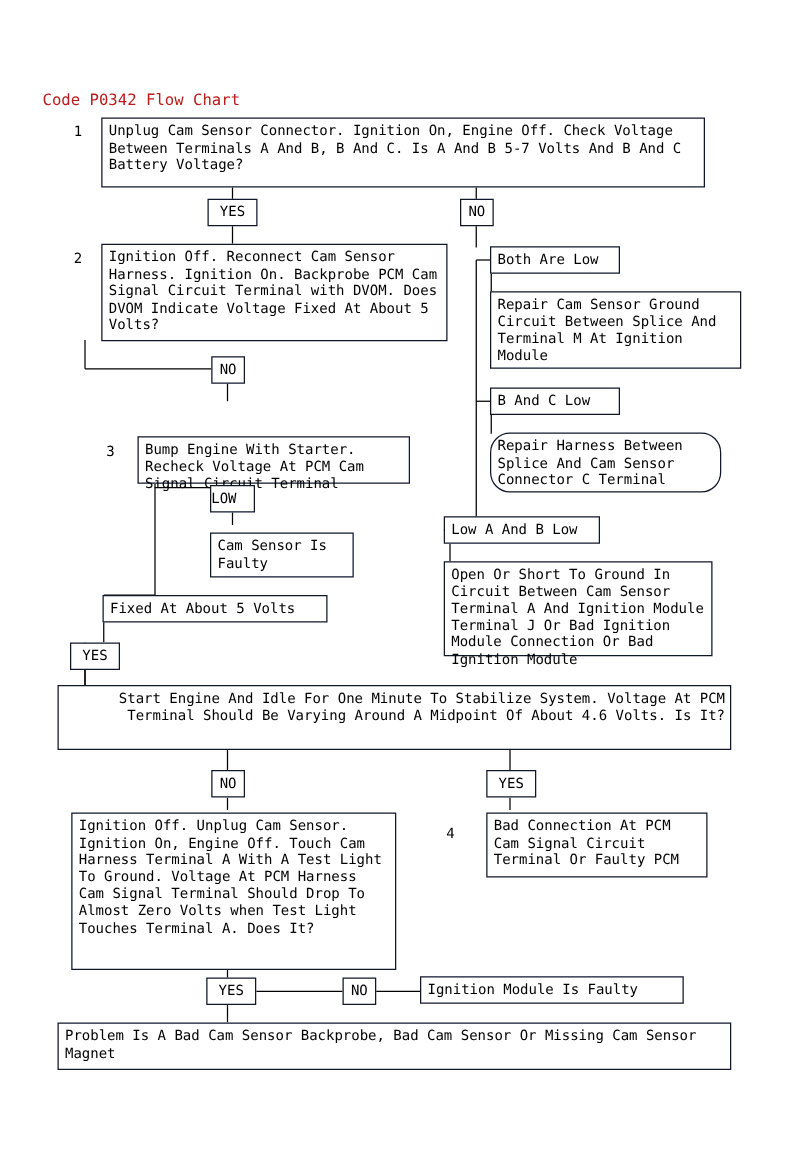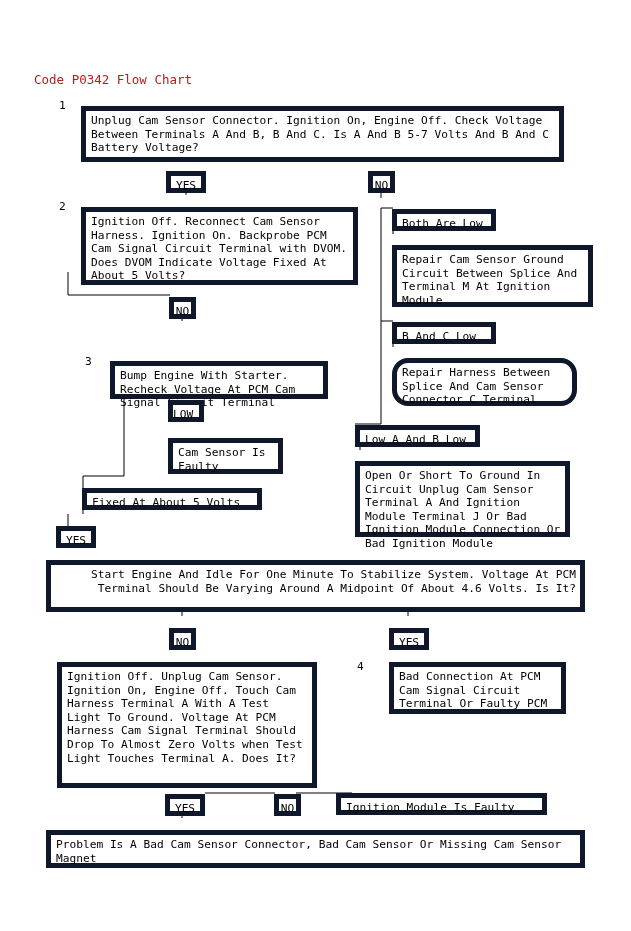--- a/index.html
+++ b/index.html
@@ -17,30 +17,29 @@
   }
   #chart {
     position: absolute;
     left: 0;
     top: 0;
     width: 631px;
     height: 931px;
   }
   .node {
     position: absolute;
-    border: 5px solid #0f172a;
+    border: 1px solid #0f172a;
     background: #ffffff;
     font-family: "DejaVu Sans Mono", monospace;
     font-size: 11.2px;
     line-height: 13.6px;
     padding: 3px 4px 3px 5px;
     box-sizing: border-box;
     white-space: pre-wrap;
     letter-spacing: 0px;
-    margin-top: 12px;
   }
   .title {
     position: absolute;
     font-family: "DejaVu Sans Mono", monospace;
     font-size: 12.5px;
     color: #b91c1c;
     white-space: pre;
   }
   .num {
     position: absolute;
@@ -130,21 +129,21 @@
   <div class="node" style="left:392px; top:197px; width:104px; height:22px;">Both Are Low</div>
 
   <div class="node" style="left:392px; top:233px; width:201px; height:62px;">Repair Cam Sensor Ground Circuit Between Splice And Terminal M At Ignition Module</div>
 
   <div class="node" style="left:392px; top:310px; width:104px; height:22px;">B And C Low</div>
 
   <div class="node" style="left:392px; top:346px; width:185px; height:48px;border-radius:16px;">Repair Harness Between Splice And Cam Sensor Connector C Terminal</div>
 
   <div class="node" style="left:355px; top:413px; width:125px; height:22px;">Low A And B Low</div>
 
-  <div class="node" style="left:355px; top:449px; width:215px; height:76px;">Open Or Short To Ground In Circuit Unplug Cam Sensor Terminal A And Ignition Module Terminal J Or Bad Ignition Module Connection Or Bad Ignition Module</div>
+  <div class="node" style="left:355px; top:449px; width:215px; height:76px;">Open Or Short To Ground In Circuit Between Cam Sensor Terminal A And Ignition Module Terminal J Or Bad Ignition Module Connection Or Bad Ignition Module</div>
 
   <div class="node" style="left:169px; top:285px; width:27px; height:22px; text-align:center; padding:3px 0 0 0;">NO</div>
 
   <div class="node" style="left:110px; top:349px; width:218px; height:38px;">Bump Engine With Starter. Recheck Voltage At PCM Cam Signal Circuit Terminal</div>
 
   <div class="node" style="left:168px; top:388px; width:36px; height:22px; text-align:left; padding:3px 0 0 0;">LOW</div>
 
   <div class="node" style="left:168px; top:426px; width:115px; height:36px;">Cam Sensor Is Faulty</div>
 
   <div class="node" style="left:82px; top:476px; width:180px; height:22px;">Fixed At About 5 Volts</div>
@@ -160,15 +159,15 @@
   <div class="node" style="left:57px; top:650px; width:260px; height:126px;">Ignition Off. Unplug Cam Sensor. Ignition On, Engine Off. Touch Cam Harness Terminal A With A Test Light To Ground. Voltage At PCM Harness Cam Signal Terminal Should Drop To Almost Zero Volts when Test Light Touches Terminal A. Does It?</div>
 
   <div class="node" style="left:389px; top:650px; width:177px; height:52px;">Bad Connection At PCM Cam Signal Circuit Terminal Or Faulty PCM</div>
 
   <div class="node" style="left:165px; top:782px; width:40px; height:22px; text-align:center; padding:3px 0 0 0;">YES</div>
 
   <div class="node" style="left:274px; top:782px; width:27px; height:22px; text-align:center; padding:3px 0 0 0;">NO</div>
 
   <div class="node" style="left:336px; top:781px; width:211px; height:22px;">Ignition Module Is Faulty</div>
 
-  <div class="node" style="left:46px; top:818px; width:539px; height:38px;">Problem Is A Bad Cam Sensor Connector, Bad Cam Sensor Or Missing Cam Sensor Magnet</div>
+  <div class="node" style="left:46px; top:818px; width:539px; height:38px;">Problem Is A Bad Cam Sensor Backprobe, Bad Cam Sensor Or Missing Cam Sensor Magnet</div>
 
 </div>
 
 </body></html>

